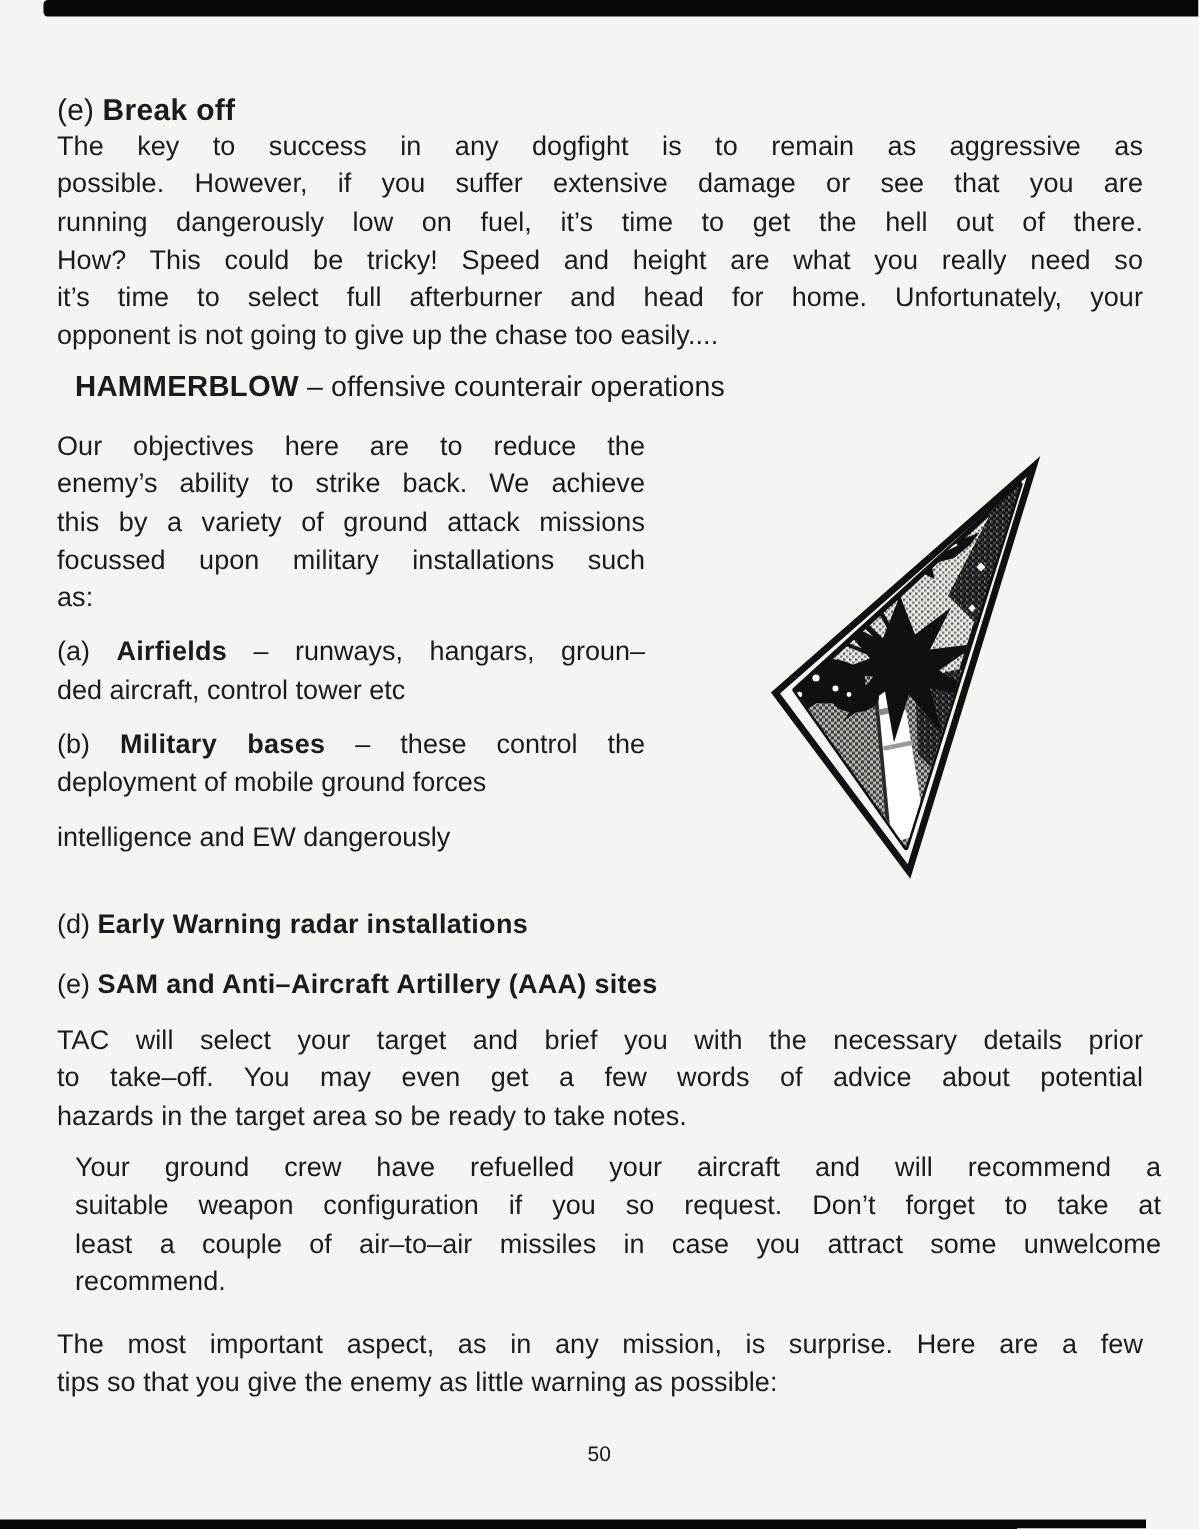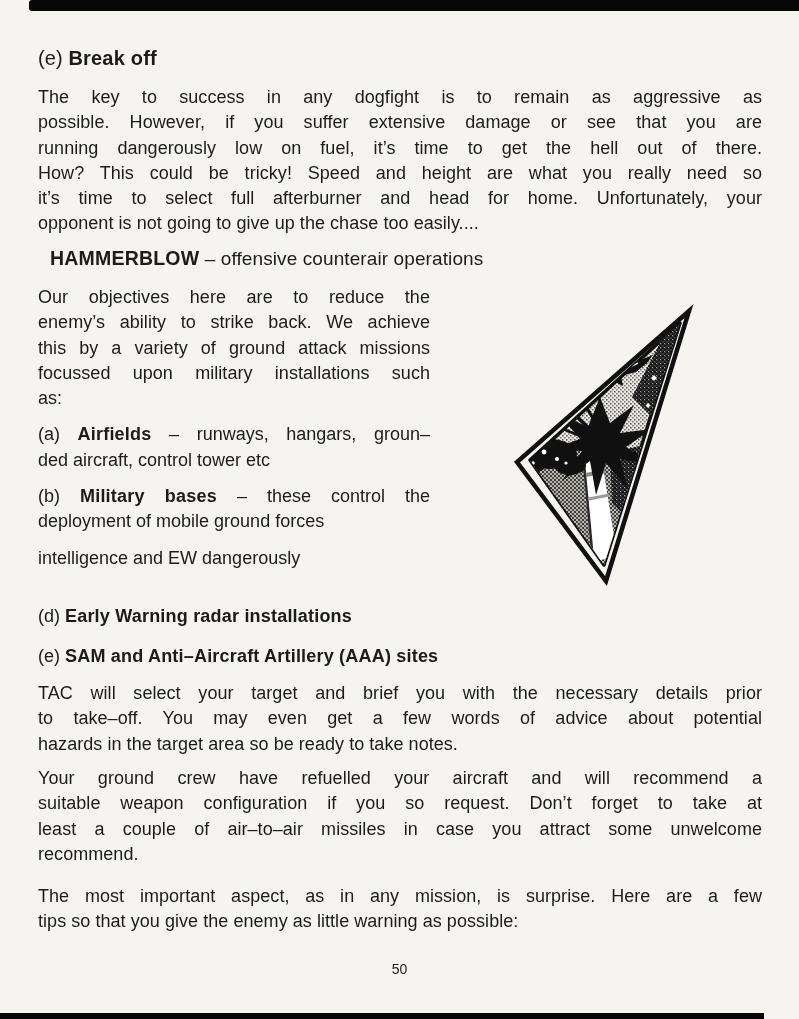--- a/index.html
+++ b/index.html
@@ -27,21 +27,21 @@
   .badge{position:absolute;left:502px;top:303px;}
 </style>
 </head>
 <body>
 
 <div class="page">
 
   <div class="bar-top"></div>
   <div class="bar-bottom"></div>
 
-  <div class="abs heading" style="top:46px;text-align:right;"><span>(e) </span><b>Break off</b></div>
+  <div class="abs heading" style="top:62px;text-align:right;"><span>(e) </span><b>Break off</b></div>
 
   <div class="abs para w-full" style="top:85px;">
       <div class="tline">The key to success in any dogfight is to remain as aggressive as</div>
       <div class="tline">possible. However, if you suffer extensive damage or see that you are</div>
       <div class="tline">running dangerously low on fuel, it’s time to get the hell out of there.</div>
       <div class="tline">How? This could be tricky! Speed and height are what you really need so</div>
       <div class="tline">it’s time to select full afterburner and head for home. Unfortunately, your</div>
       <div class="tline tline-last">opponent is not going to give up the chase too easily....</div>
     </div>
 
@@ -71,21 +71,21 @@
   <div class="abs target w-full" style="top:604px;margin:0;"><span>(d) </span><b>Early Warning radar installations</b></div>
 
   <div class="abs target w-full" style="top:644px;margin:0;"><span>(e) </span><b>SAM and Anti–Aircraft Artillery (AAA) sites</b></div>
 
   <div class="abs para w-full" style="top:681px;">
       <div class="tline">TAC will select your target and brief you with the necessary details prior</div>
       <div class="tline">to take–off. You may even get a few words of advice about potential</div>
       <div class="tline tline-last">hazards in the target area so be ready to take notes.</div>
     </div>
 
-  <div class="abs para w-full" style="top:766px;">
+  <div class="abs para w-full" style="top:766px;margin-left:12px;">
       <div class="tline">Your ground crew have refuelled your aircraft and will recommend a</div>
       <div class="tline">suitable weapon configuration if you so request. Don’t forget to take at</div>
       <div class="tline">least a couple of air–to–air missiles in case you attract some unwelcome</div>
       <div class="tline tline-last">recommend.</div>
     </div>
 
   <div class="abs para w-full" style="top:884px;">
       <div class="tline">The most important aspect, as in any mission, is surprise. Here are a few</div>
       <div class="tline tline-last">tips so that you give the enemy as little warning as possible:</div>
     </div>

